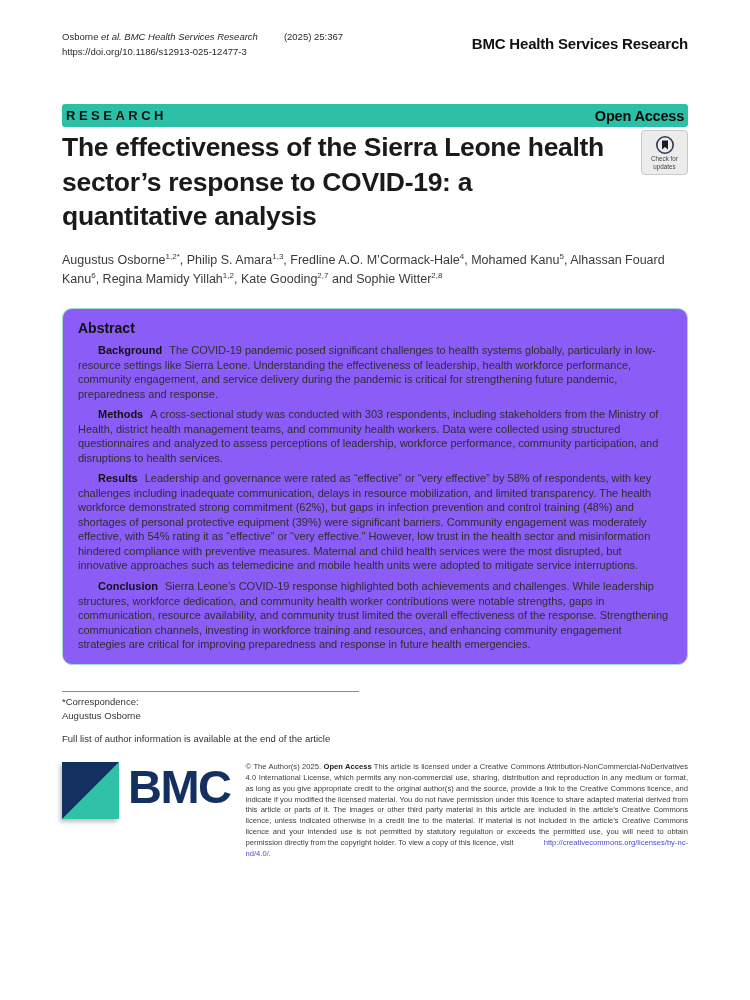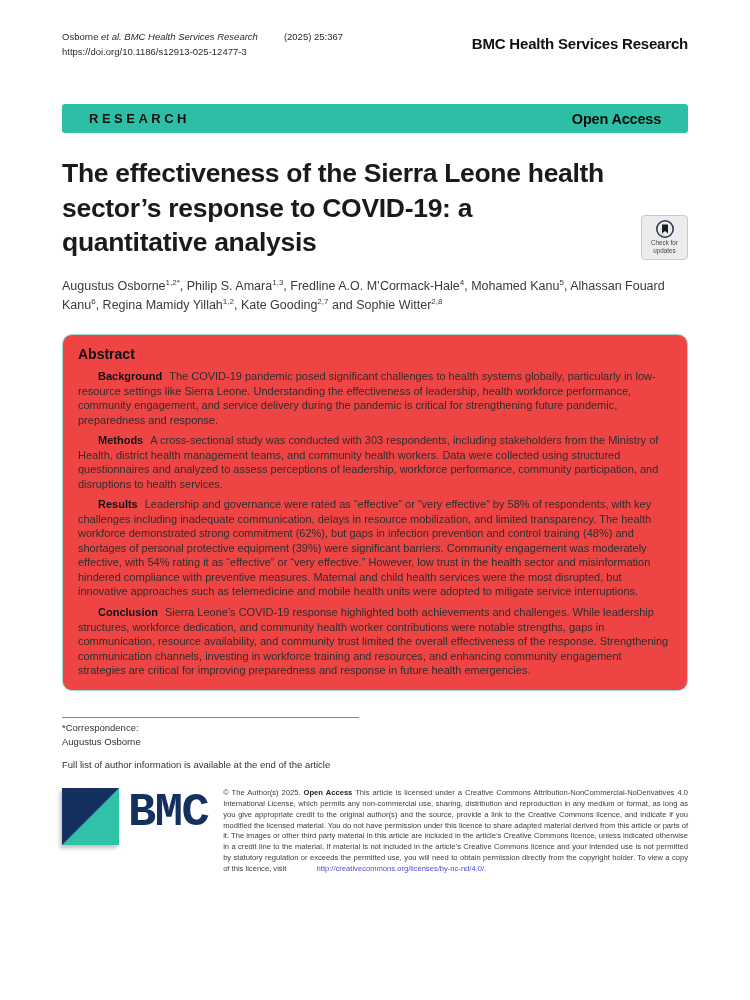--- a/index.html
+++ b/index.html
@@ -15,33 +15,33 @@
   
   .hdr { display: flex; justify-content: space-between; align-items: flex-start; }
   .hdr-left { font-size: 9.5px; line-height: 1.55; color: #2b2b2b; }
   .hdr-left .ital { font-style: italic; }
   .hdr-left .cite-ref { margin-left: 26px; }
   .hdr-right { font-size: 15px; font-weight: 700; color: #111; letter-spacing: -0.2px; padding-top: 5px; }
 
   
   .banner {
     margin-top: 45px;
-    height: 29px;
+    height: 23px;
     background: #2dbfa5;
     border-radius: 3px;
     display: flex;
     align-items: center;
     justify-content: space-between;
-    padding: 0 27px;
+    padding: 0 4px;
   }
   .banner .res { font-size: 13px; font-weight: 700; letter-spacing: 3.5px; color: #101010; }
   .banner .oa  { font-size: 14.5px; font-weight: 700; color: #0b0b0b; letter-spacing: -0.2px; }
 
   
-  .title-row { display: flex; margin-top: 23px; align-items: flex-end; }
+  .title-row { display: flex; margin-top: 3px; }
   .title {
     flex: 1;
     font-size: 26.5px;
     font-weight: 600;
     line-height: 1.3;
     color: #1a1a1a;
     letter-spacing: -0.3px;
     max-width: 545px;
   }
   .badge {
@@ -59,21 +59,21 @@
   
   .authors { margin-top: 17px; font-size: 12.5px; line-height: 1.5; color: #3a3a3a; max-width: 620px; }
   .authors sup { font-size: 8px; line-height: 0; }
 
   
   .abs-box {
     margin-top: 20px;
     border: 1.5px solid #a5dcd1;
     border-radius: 10px;
     padding: 11px 15px 12px 15px;
-    background: #ef4444;
+    background: #8b5cf6;
   }
   .abs-box h2 { font-size: 14px; font-weight: 700; color: #111; margin-bottom: 7px; }
   .abs-box p { font-size: 11px; line-height: 1.32; color: #2e2e2e; margin: 6px 0 0 0; }
   .abs-box p .lbl { font-weight: 700; color: #111; margin-right: 7px; padding-left: 20px; }
 
   
   .foot-sep { margin-top: 26px; width: 297px; border: none; border-top: 1px solid #8a8a8a; }
   .fnote { font-size: 9.5px; line-height: 1.5; color: #333; margin-top: 3px; }
   .fnote .email { color: #333; text-decoration: none; }
   .fnote2 { font-size: 9.5px; color: #333; margin-top: 10px; }
@@ -82,21 +82,21 @@
   .bottom { display: flex; margin-top: 18px; align-items: flex-start; }
   .logo { display: flex; align-items: flex-start; }
   .logo-mark {
     width: 57px; height: 57px;
     background: linear-gradient(to bottom right, #14305f 49.6%, #2fc2a9 50.4%);
     box-shadow: -2px 3px 4px rgba(0,0,0,0.25);
   }
   .logo-text {
     font-size: 47px; font-weight: 800; color: #14305f;
     letter-spacing: -1.5px; line-height: 1; margin-left: 9px; margin-top: 1px;
-    font-family: Liberation Mono, monospace;
+    font-family: Liberation Sans, sans-serif;
   }
   .license {
     margin-left: 15px;
     width: 468px;
     font-size: 7.6px;
     line-height: 1.43;
     color: #3c3c3c;
     text-align: justify;
   }
   .license .lic-bold { font-weight: 700; color: #222; }

